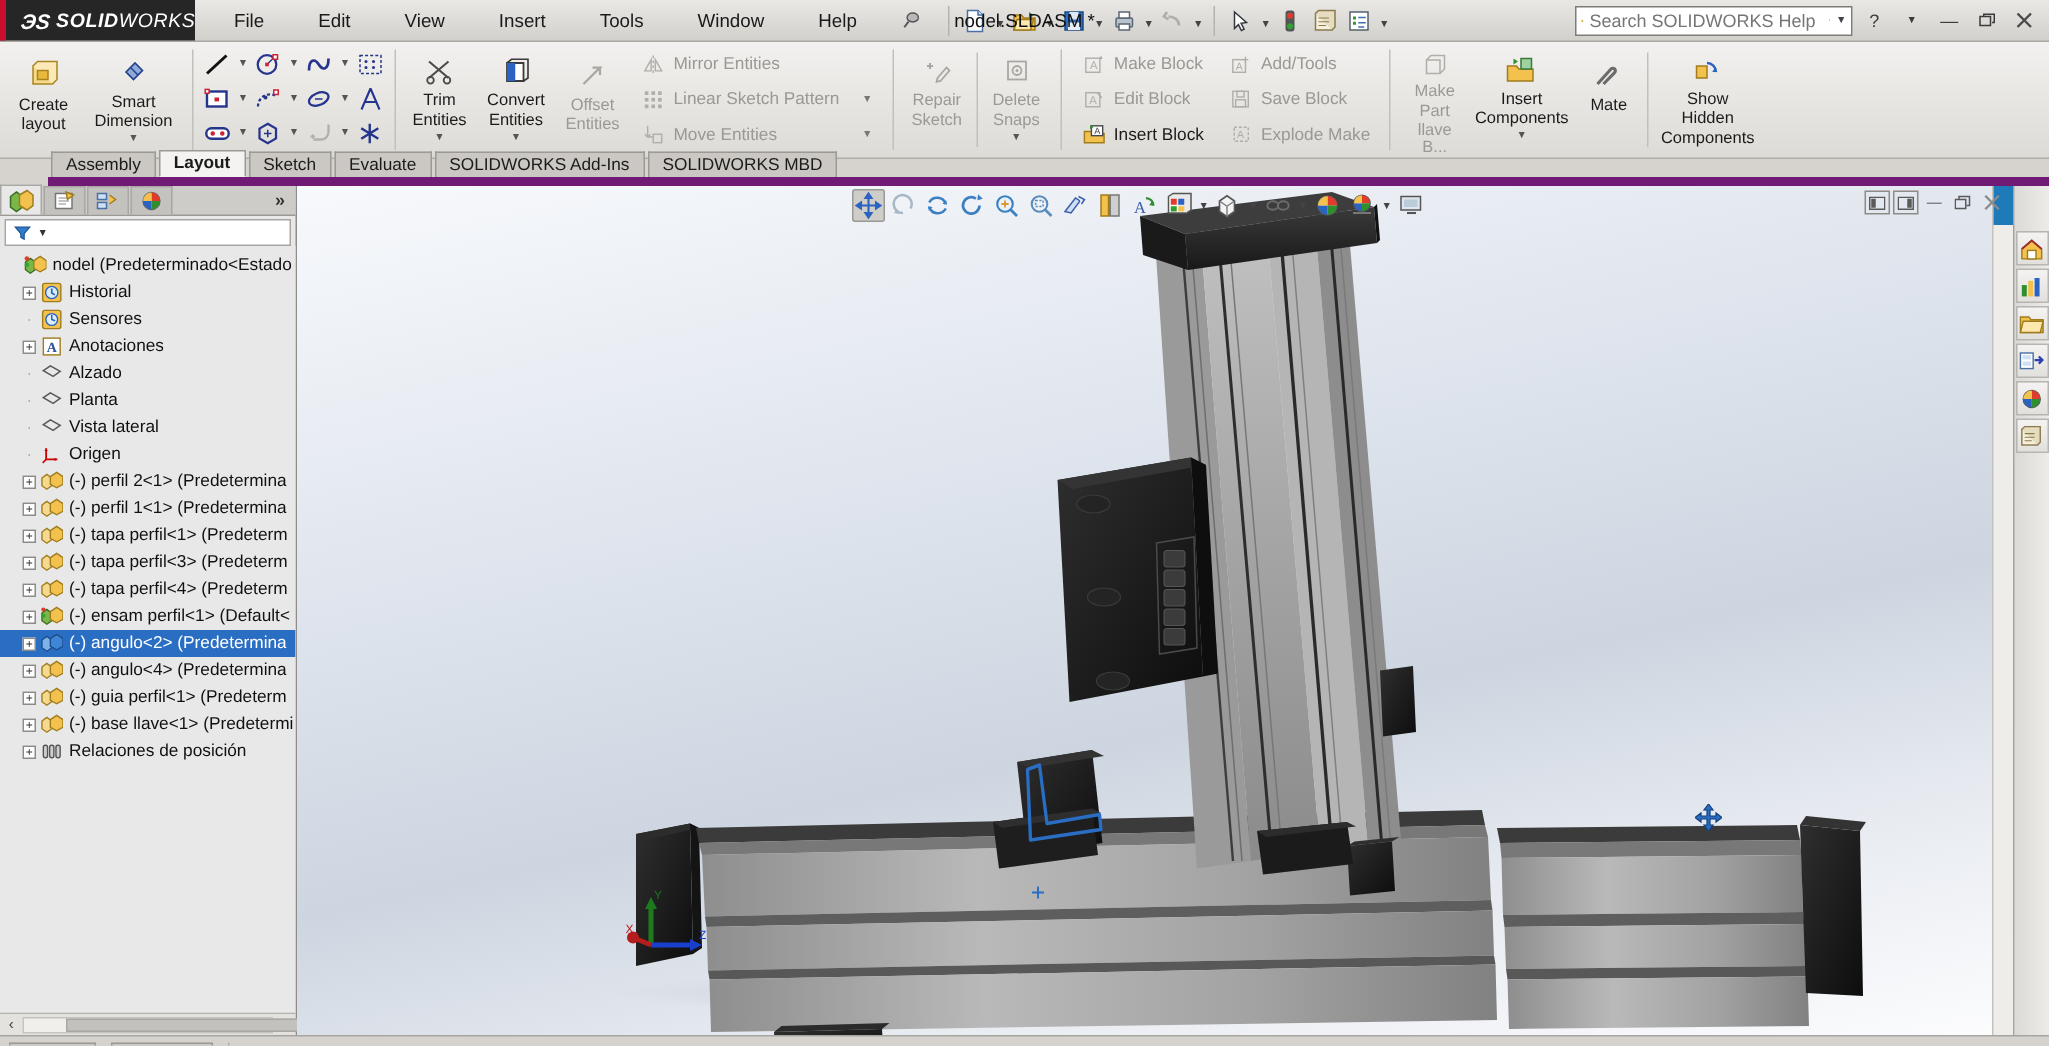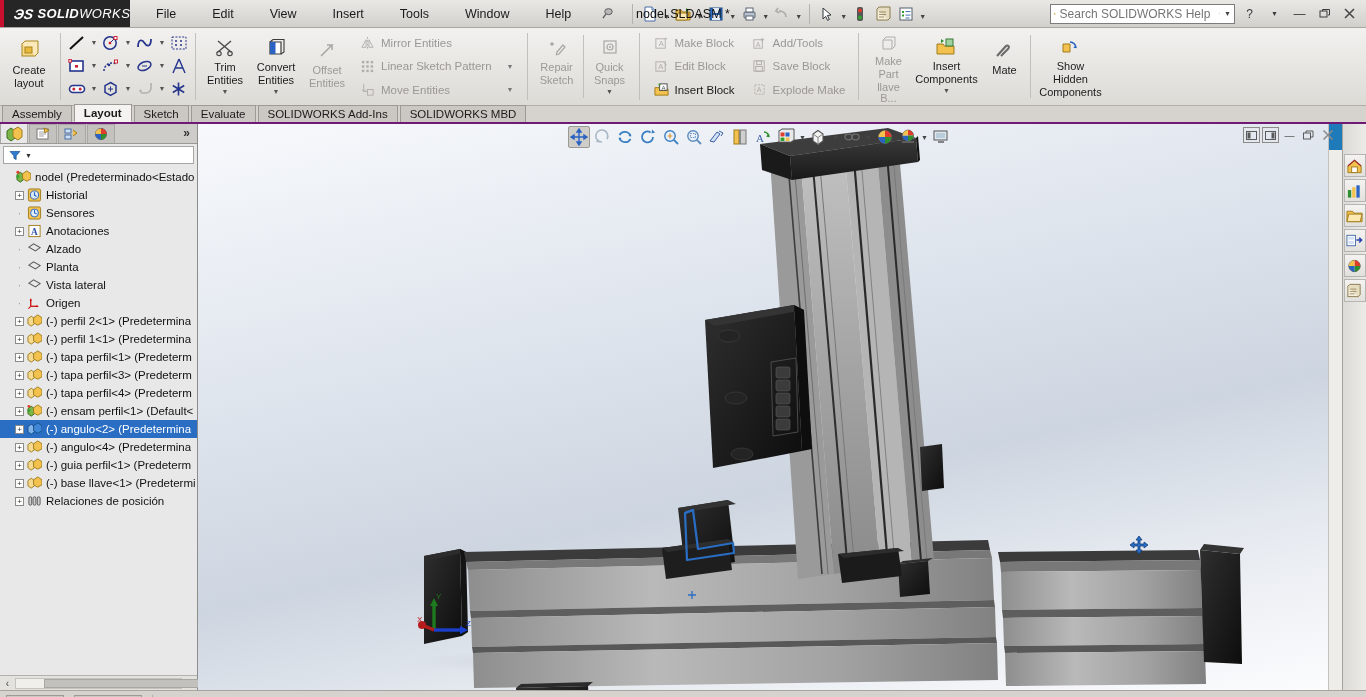--- a/index.html
+++ b/index.html
@@ -59,21 +59,21 @@
 
   .rlist { display:flex; flex-direction:column; justify-content:center; padding:2px 4px; gap:1px; }
   .rlrow { display:flex; align-items:center; height:23px; font-size:11.5px; gap:5px;
     padding:0 3px; border:1px solid transparent; border-radius:2px; color:#1b1b1b; }
   .rlrow.dis { color:#9a9894; }
   .rlrow .ic { width:17px; height:17px; display:flex; align-items:center; justify-content:center; }
   .rlrow .rcar { margin-left:auto; font-size:7px; color:#777; padding-left:10px; }
 
   
   .cmdtabs { height:18px; background:#d6d3ce; display:flex; align-items:flex-end;
-    padding-left:2px; position:relative; border-bottom:2px solid #701a75; }
+    padding-left:2px; position:relative; border-bottom:6px solid #701a75;margin-left:32px; }
   .ctab { height:17px; line-height:16px; padding:0 9px; font-size:11.5px; background:#cbc8c3;
     border:1px solid #9c9a95; border-bottom:none; margin-right:2px; color:#1b1b1b; }
   .ctab.active { background:#f4f3f1; font-weight:bold; height:18px; line-height:17px;
     border-bottom:1px solid #f4f3f1; }
 
   
   .workarea { display:flex; height:566px; }
 
   
   .tree-panel { width:198px; background:#e8e8e8; display:flex; flex-direction:column;
@@ -278,20 +278,31 @@
       <span class="gicon">
         <svg width="24" height="22" viewBox="0 0 24 22">
             <rect x="5" y="4" width="13" height="12" fill="#f6d98a" stroke="#a8851f"></rect>
             <path d="M5 4l3-3h13v12l-3 3" fill="#fce9b9" stroke="#a8851f"></path>
             <rect x="8" y="7" width="7" height="6" fill="#e8b93c" stroke="#a8851f"></rect>
           </svg>
         </span>
       <span class="lbl">Create</span>
       <span class="lbl">layout</span>
     </div>
+    <div class="rbig" style="width:68px;padding-top:6px">
+      <span class="gicon">
+        <svg width="24" height="20" viewBox="0 0 24 20">
+            <path d="M7 9l6-6 5 5-6 6z" fill="#8fa9d8" stroke="#24408c" stroke-width="1.1"></path>
+            <path d="M10 6l5 5" stroke="#24408c" stroke-width=".9"></path>
+          </svg>
+        </span>
+      <span class="lbl">Smart</span>
+      <span class="lbl">Dimension</span>
+      <span class="dd">▼</span>
+    </div>
   </div>
 
   <div class="rsep"></div>
 
   <div class="sketch-grid">
     <div class="sg-cell">
         <span class="sg-ic">
           <svg width="20" height="18" viewBox="0 0 20 18">
             <line x1="3" y1="15" x2="16" y2="3" stroke="#111" stroke-width="2"></line>
           </svg>
@@ -497,21 +508,21 @@
     </div>
     <div class="rsep"></div>
     <div class="rbig dis" style="width:44px;padding-top:5px">
       <span class="gicon">
         <svg width="22" height="20" viewBox="0 0 22 20">
             <rect x="5" y="3" width="12" height="12" fill="none" stroke="#a9a7a3" stroke-width="1.2"></rect>
             <circle cx="11" cy="9" r="3" fill="none" stroke="#a9a7a3" stroke-width="1.2"></circle>
             <circle cx="11" cy="9" r="1" fill="#a9a7a3"></circle>
           </svg>
         </span>
-      <span class="lbl">Quick</span>
+      <span class="lbl">Delete</span>
       <span class="lbl">Snaps</span>
       <span class="dd">▼</span>
     </div>
   </div>
 
   <div class="rsep"></div>
 
   <div class="rgroup">
     <div class="rlist">
       <div class="rlrow dis">

